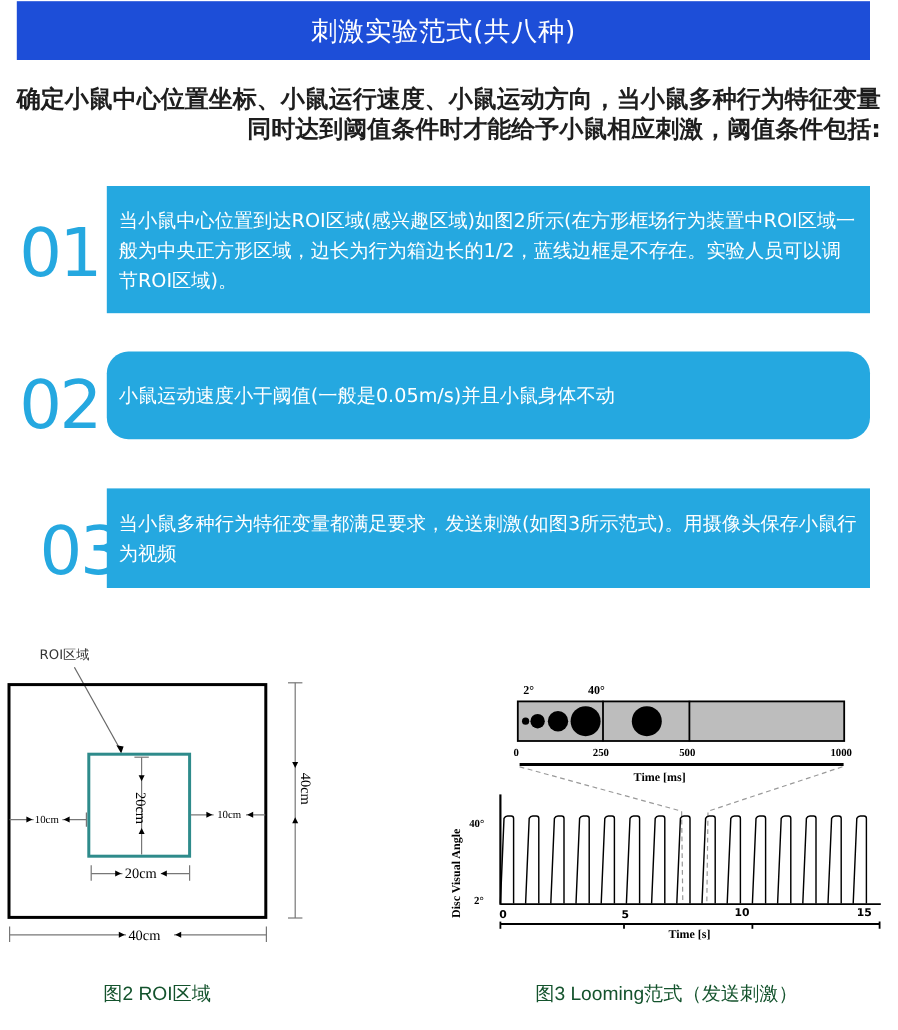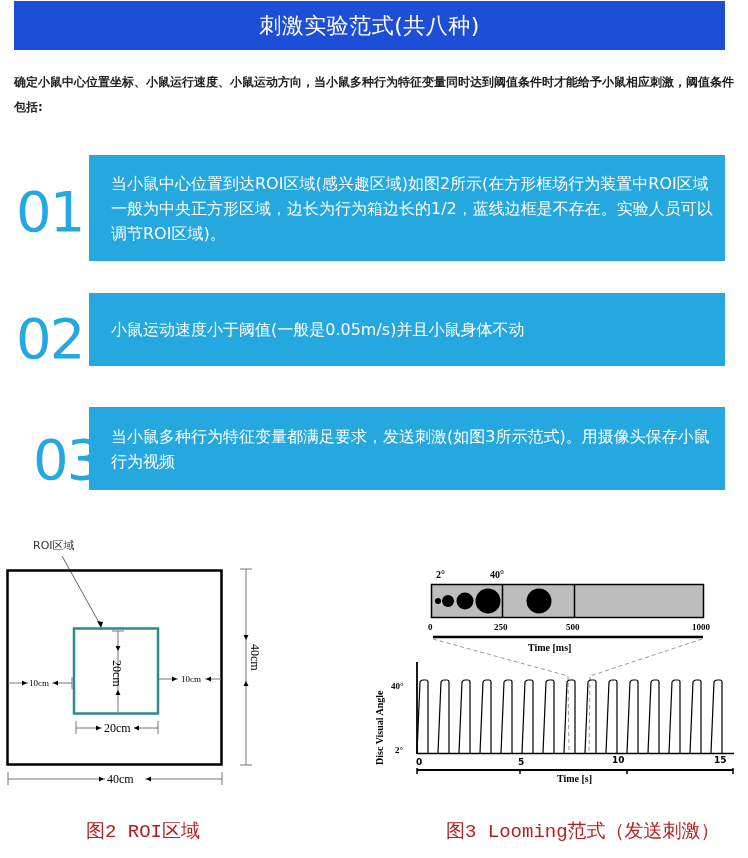--- a/index.html
+++ b/index.html
@@ -1,47 +1,47 @@
 <!DOCTYPE html>
 <html><head>
 <meta charset="utf-8">
 <style>
   html, body { margin: 0; padding: 0; background: #ffffff; }
   body { width: 748px; height: 858px; position: relative; overflow: hidden;
          font-family: "DejaVu Sans", "Liberation Sans", sans-serif; color: #222; }
   .header { position: absolute; left: 14px; top: 1px; width: 711px; height: 49px;
             background: #1d4ed8; color: #fff; font-size: 22px; display: flex;
             align-items: center; justify-content: center; letter-spacing: 0.5px; }
-  .intro { position: absolute; left: 14px; top: 70px; width: 720px; font-size: 12px;
-           line-height: 25px; color: #1e1e1e; font-weight: bold; }
+  .intro { position: absolute; left: 14px; top: 70px; width: 720px; font-size: 20px;
+           line-height: 25px; color: #1e1e1e; font-weight: bold; text-align: right; }
   .item-num { position: absolute; left: 16px; font-size: 56px; color: #25a8e0;
               font-family: "DejaVu Sans", "Liberation Sans", sans-serif; line-height: 1; letter-spacing: -2px; }
   .card { position: absolute; left: 89px; width: 636px; background: #25a8e0; color: #fff;
-          font-size: 16px; line-height: 25px; box-sizing: border-box; padding: 0 10px 0 22px;
+          font-size: 16px; line-height: 25px; box-sizing: border-box; padding: 0 10px 0 10px;
           display: flex; align-items: center; }
   .card span { display: block; }
-  .caption { position: absolute; font-size: 19px; color: #b91c1c; font-family: Liberation Mono, monospace; }
+  .caption { position: absolute; font-size: 16px; color: #14532d; font-family: Liberation Sans, sans-serif; }
   svg text { font-family: "Liberation Serif", "DejaVu Serif", serif; }
 </style>
 </head>
 <body>
 
 <div class="header">
   <span>刺激实验范式(共八种)</span>
 </div>
 
 <div class="intro">确定小鼠中心位置坐标、小鼠运行速度、小鼠运动方向，当小鼠多种行为特征变量同时达到阈值条件时才能给予小鼠相应刺激，阈值条件包括:</div>
 
 <div class="item-num" style="top:184px;">01</div>
 <div class="card" style="top:155px; height:106px;">
   <span>当小鼠中心位置到达ROI区域(感兴趣区域)如图2所示(在方形框场行为装置中ROI区域一般为中央正方形区域，边长为行为箱边长的1/2，蓝线边框是不存在。实验人员可以调节ROI区域)。</span>
 </div>
 
 <div class="item-num" style="top:311px;">02</div>
-<div class="card" style="top:293px; height:73px;">
+<div class="card" style="top:293px; height:73px;border-radius:18px;">
   <span>小鼠运动速度小于阈值(一般是0.05m/s)并且小鼠身体不动</span>
 </div>
 
 <div class="item-num" style="top:432px;margin-left:17px;">03</div>
 <div class="card" style="top:407px; height:83px;">
   <span>当小鼠多种行为特征变量都满足要求，发送刺激(如图3所示范式)。用摄像头保存小鼠行为视频</span>
 </div>
 
 <svg style="position:absolute; left:0; top:530px;" width="280" height="260" viewBox="0 530 280 260">
   <text x="33" y="549" font-size="11" fill="#333" style="font-family:'DejaVu Sans',sans-serif">ROI区域</text>

